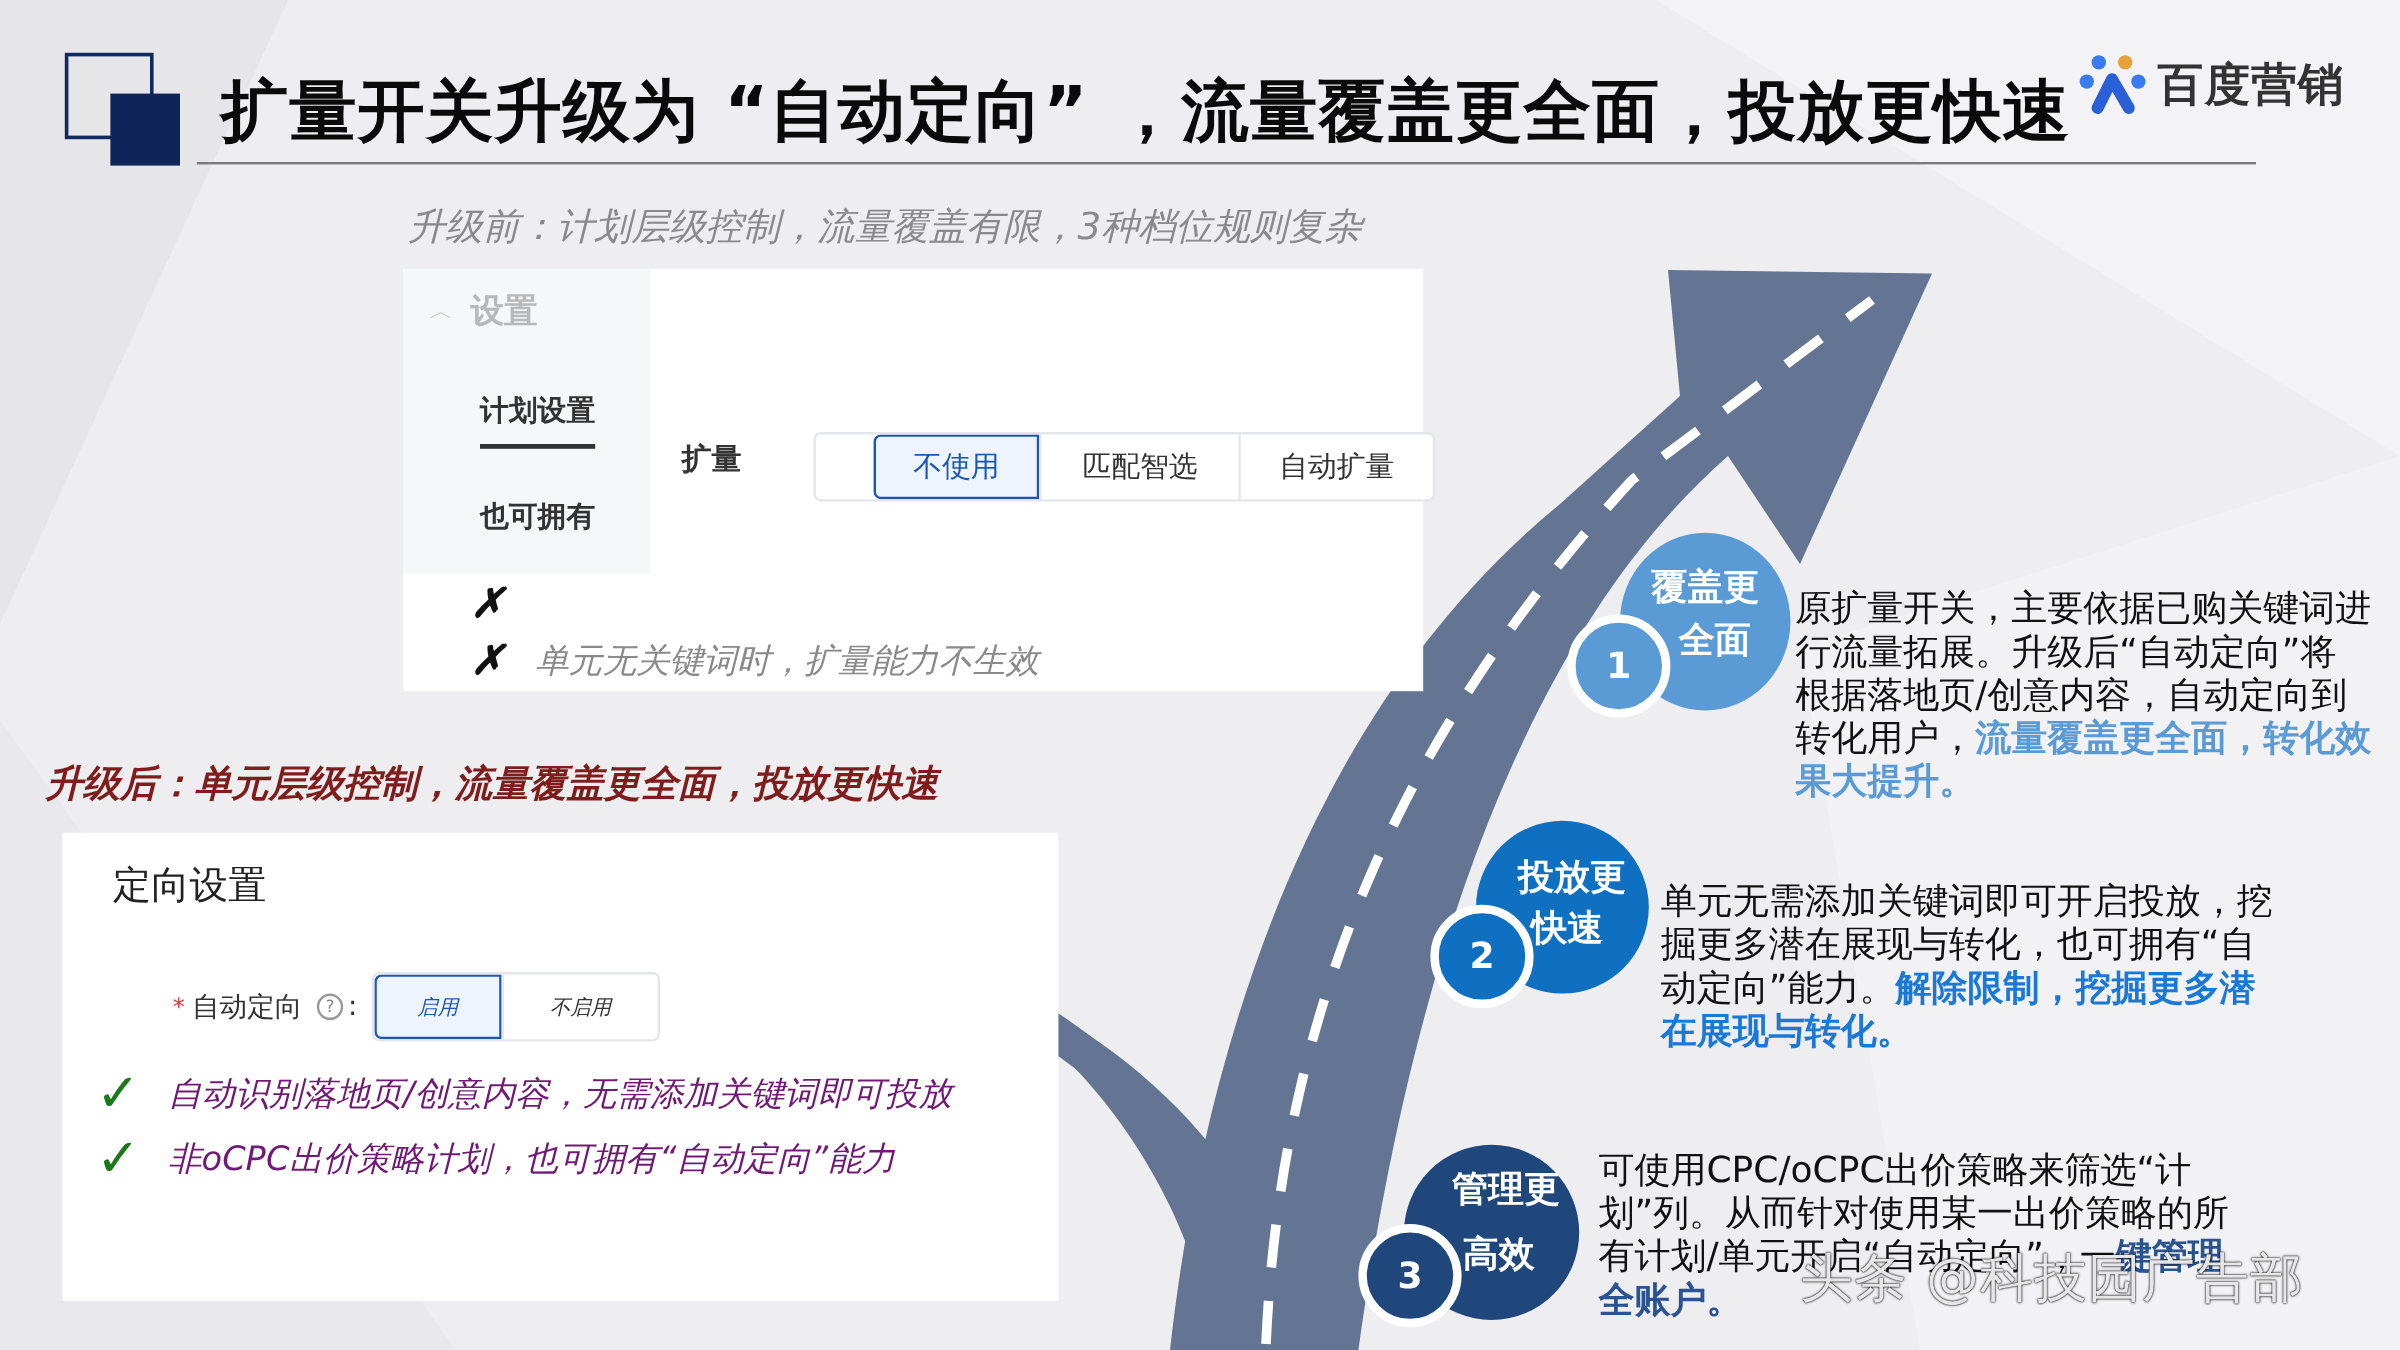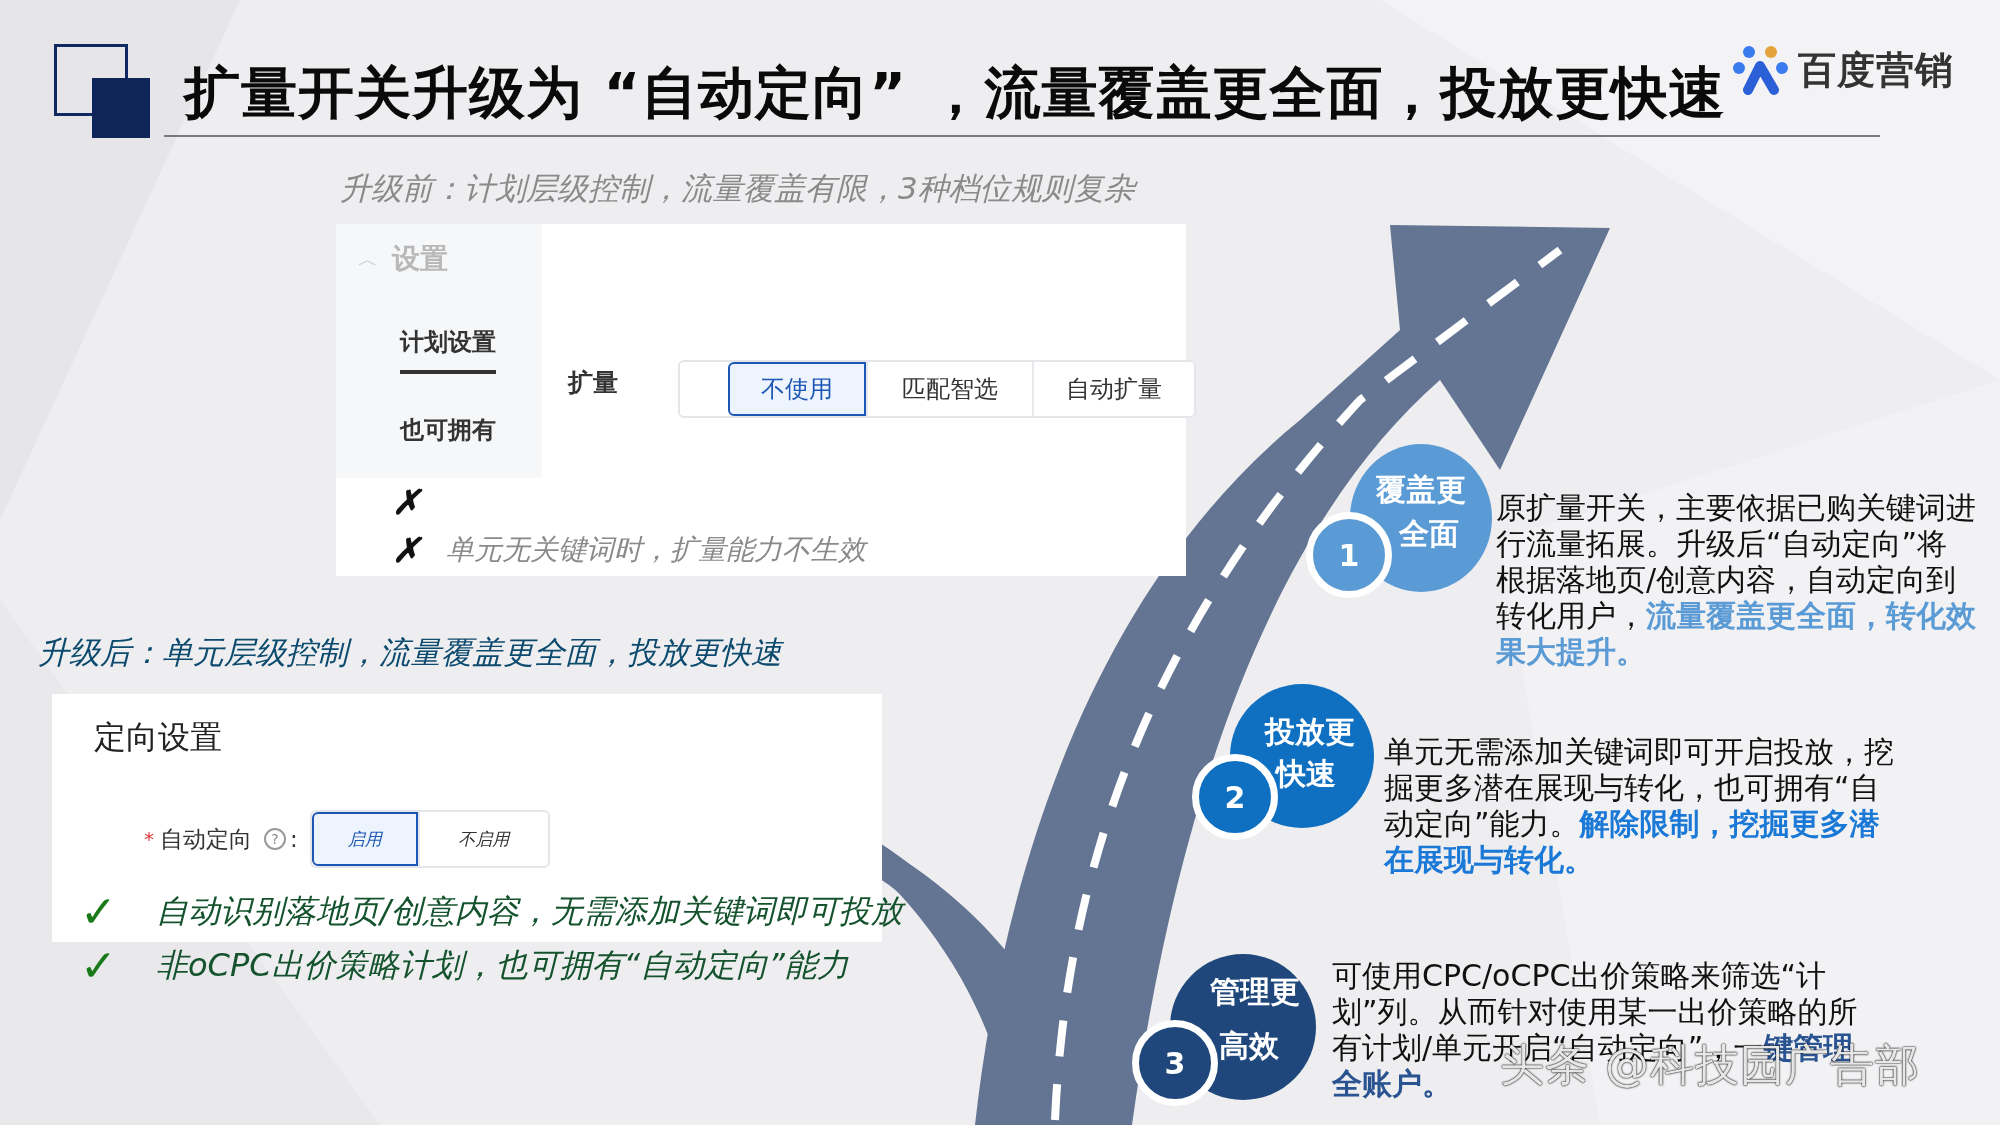--- a/index.html
+++ b/index.html
@@ -48,36 +48,36 @@
   .before-seg .opt:nth-child(1) { width: 138px; margin-left: 48px; }
   .before-seg .opt:nth-child(2) { width: 166px; }
   .before-seg .opt:nth-child(3) { width: 162px; }
   .con { position: absolute; left: 56px; display: flex; align-items: center; }
   .con .x { font-size: 34px; font-weight: 900; color: #111; width: 44px; font-family: "DejaVu Serif", serif; font-style: italic; }
   .con .txt { font-size: 28px; font-style: italic; color: #8a8a8a; margin-left: 10px; white-space: nowrap; }
 
   
   .after-caption {
     position: absolute; left: 38px; top: 632px; z-index: 2;
-    font-size: 31px; font-style: italic; font-weight: 400; color: #0c4a6e; white-space: nowrap;
-  }
-  .after-panel { position: absolute; left: 52px; top: 694px; width: 830px; height: 248px; background: #fff; z-index: 2; }
+    font-size: 31px; font-style: italic; font-weight: 700; color: #7f1d1d; white-space: nowrap;
+  }
+  .after-panel { position: absolute; left: 52px; top: 694px; width: 830px; height: 390px; background: #fff; z-index: 2; }
   .after-heading { position: absolute; left: 42px; top: 22px; font-size: 32px; color: #222; }
   .after-field { position: absolute; left: 92px; top: 116px; display: flex; align-items: center; }
   .after-field .req { color: #e0383e; font-size: 20px; margin-right: 6px; }
   .after-field .lbl { font-size: 23px; color: #333; }
   .after-field .help { display: inline-flex; width: 22px; height: 22px; border: 2px solid #999; border-radius: 50%; font-size: 14px; color: #888; align-items: center; justify-content: center; margin-left: 12px; }
   .after-field .colon { font-size: 23px; color: #333; margin-left: 4px; }
   .after-seg { position: relative; margin-left: 12px; height: 58px; }
   .after-seg .opt { font-size: 17px; height: 54px; font-style: italic; }
   .after-seg .opt:nth-child(1) { width: 106px; }
   .after-seg .opt:nth-child(2) { width: 130px; }
   .pro { position: absolute; left: 28px; display: flex; align-items: center; }
   .pro .chk { font-size: 44px; color: #1a7a1a; width: 60px; font-weight: 700; }
-  .pro .txt { font-size: 32px; font-style: italic; color: #14532d; margin-left: 16px; white-space: nowrap; }
+  .pro .txt { font-size: 28px; font-style: italic; color: #701a75; margin-left: 0; white-space: nowrap; }
 
   
   .road { position: absolute; left: 0; top: 0; width: 2000px; height: 1125px; z-index: 1; pointer-events: none; }
 
   
   .bubble { position: absolute; z-index: 3; }
   .bubble .big { position: absolute; border-radius: 50%; }
   .bubble .big .t { position: absolute; color: #fff; font-weight: 800; font-size: 30px; text-align: center; line-height: 44px; width: 100%; }
   .bubble .num { position: absolute; border-radius: 50%; border: 7px solid #fff; color: #fff; font-weight: 700; font-size: 30px; display: flex; align-items: center; justify-content: center; }
   .desc { position: absolute; z-index: 3; font-size: 30px; line-height: 36px; color: #111; }

